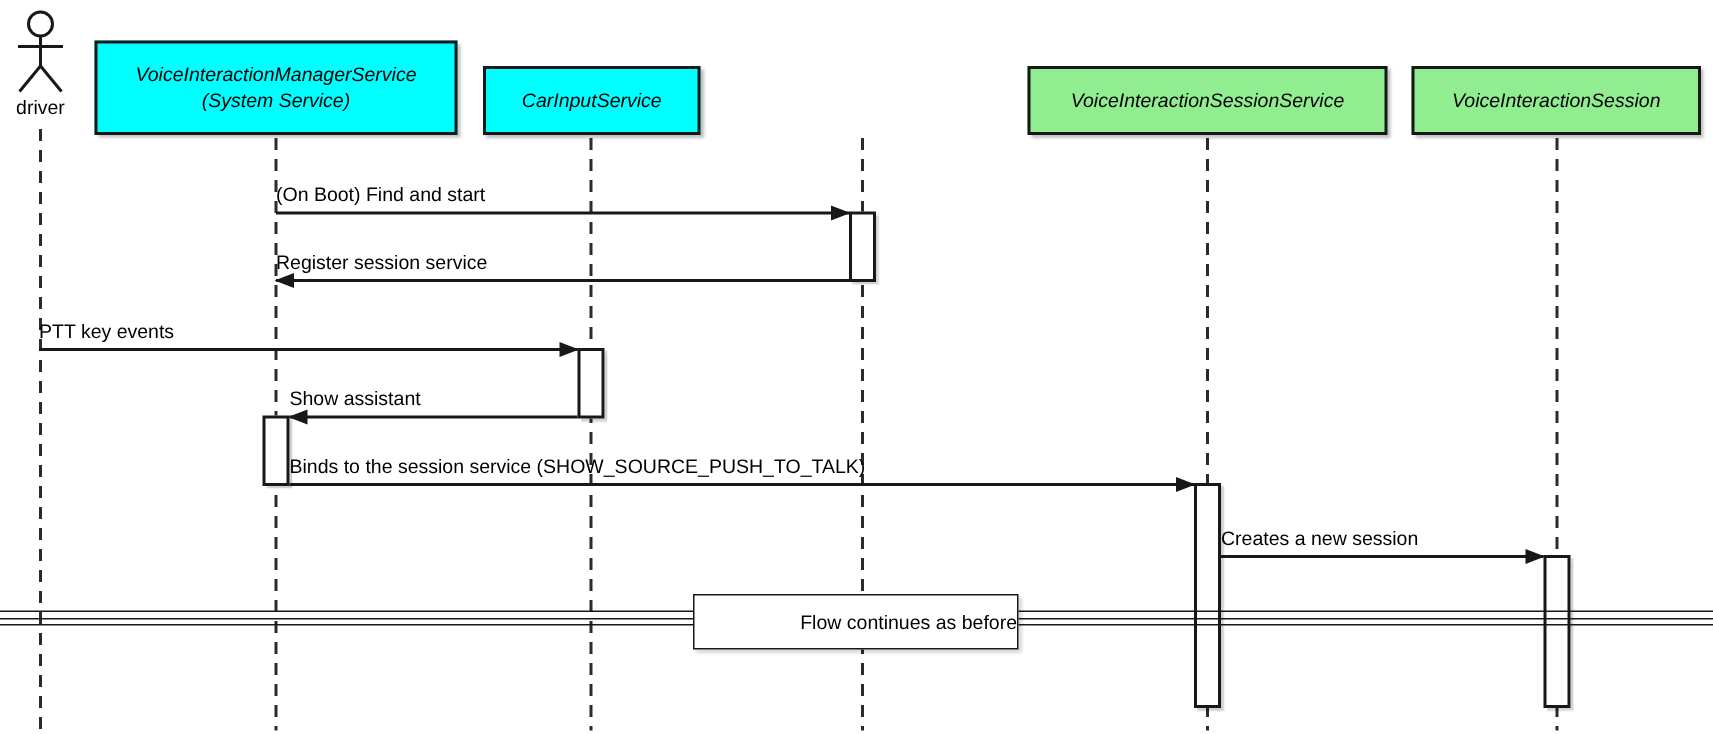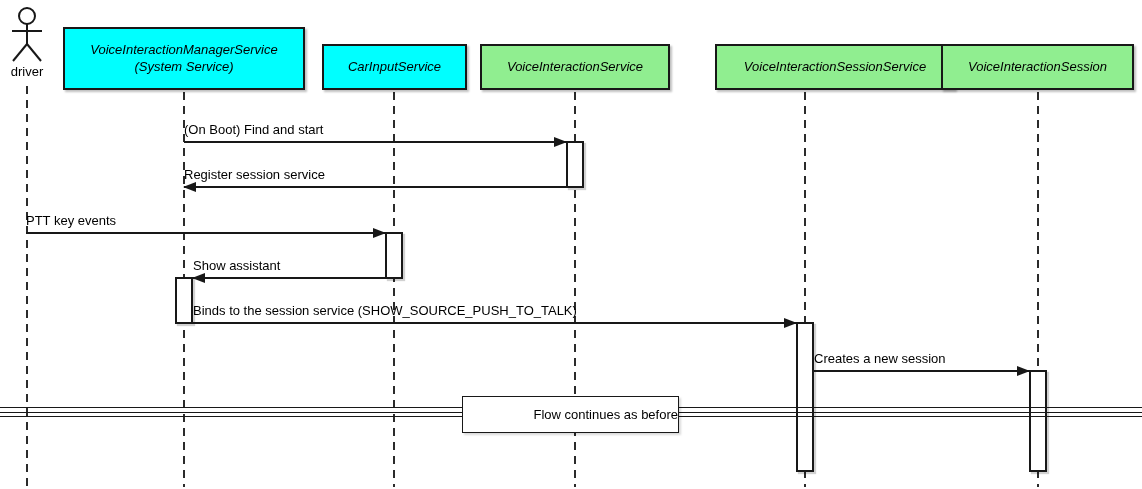--- a/index.html
+++ b/index.html
@@ -73,24 +73,21 @@
   <div class="lifeline" style="left:804px;top:92px;height:395px"></div>
   <div class="lifeline" style="left:1037px;top:92px;height:395px"></div>
 
   <div class="participant" style="left: 63px; top: 27px; width: 242px; height: 63px; background-color: rgb(0, 255, 255);">
     <span>VoiceInteractionManagerService
 (System Service)</span>
   </div>
   <div class="participant" style="left: 322px; top: 44px; width: 145px; height: 46px; background-color: rgb(0, 255, 255);">
     <span>CarInputService</span>
   </div>
-  <div class="participant" style="left: 480px; top: 44px; width: 190px; height: 46px; background-color: rgb(144, 238, 144);">
-    <span>VoiceInteractionService</span>
-  </div>
-  <div class="participant" style="left: 715px; top: 44px; width: 240px; height: 46px; background-color: rgb(144, 238, 144);">
+  <div class="participant" style="left: 685px; top: 44px; width: 240px; height: 46px; background-color: rgb(144, 238, 144);">
     <span>VoiceInteractionSessionService</span>
   </div>
   <div class="participant" style="left: 941px; top: 44px; width: 193px; height: 46px; background-color: rgb(144, 238, 144);">
     <span>VoiceInteractionSession</span>
   </div>
 
   <div class="activation" style="left:566px;top:141px;height:47px"></div>
   <div class="activation" style="left:385px;top:232px;height:47px"></div>
   <div class="activation" style="left:175px;top:277px;height:47px"></div>
   <div class="activation" style="left:796px;top:322px;height:150px"></div>

